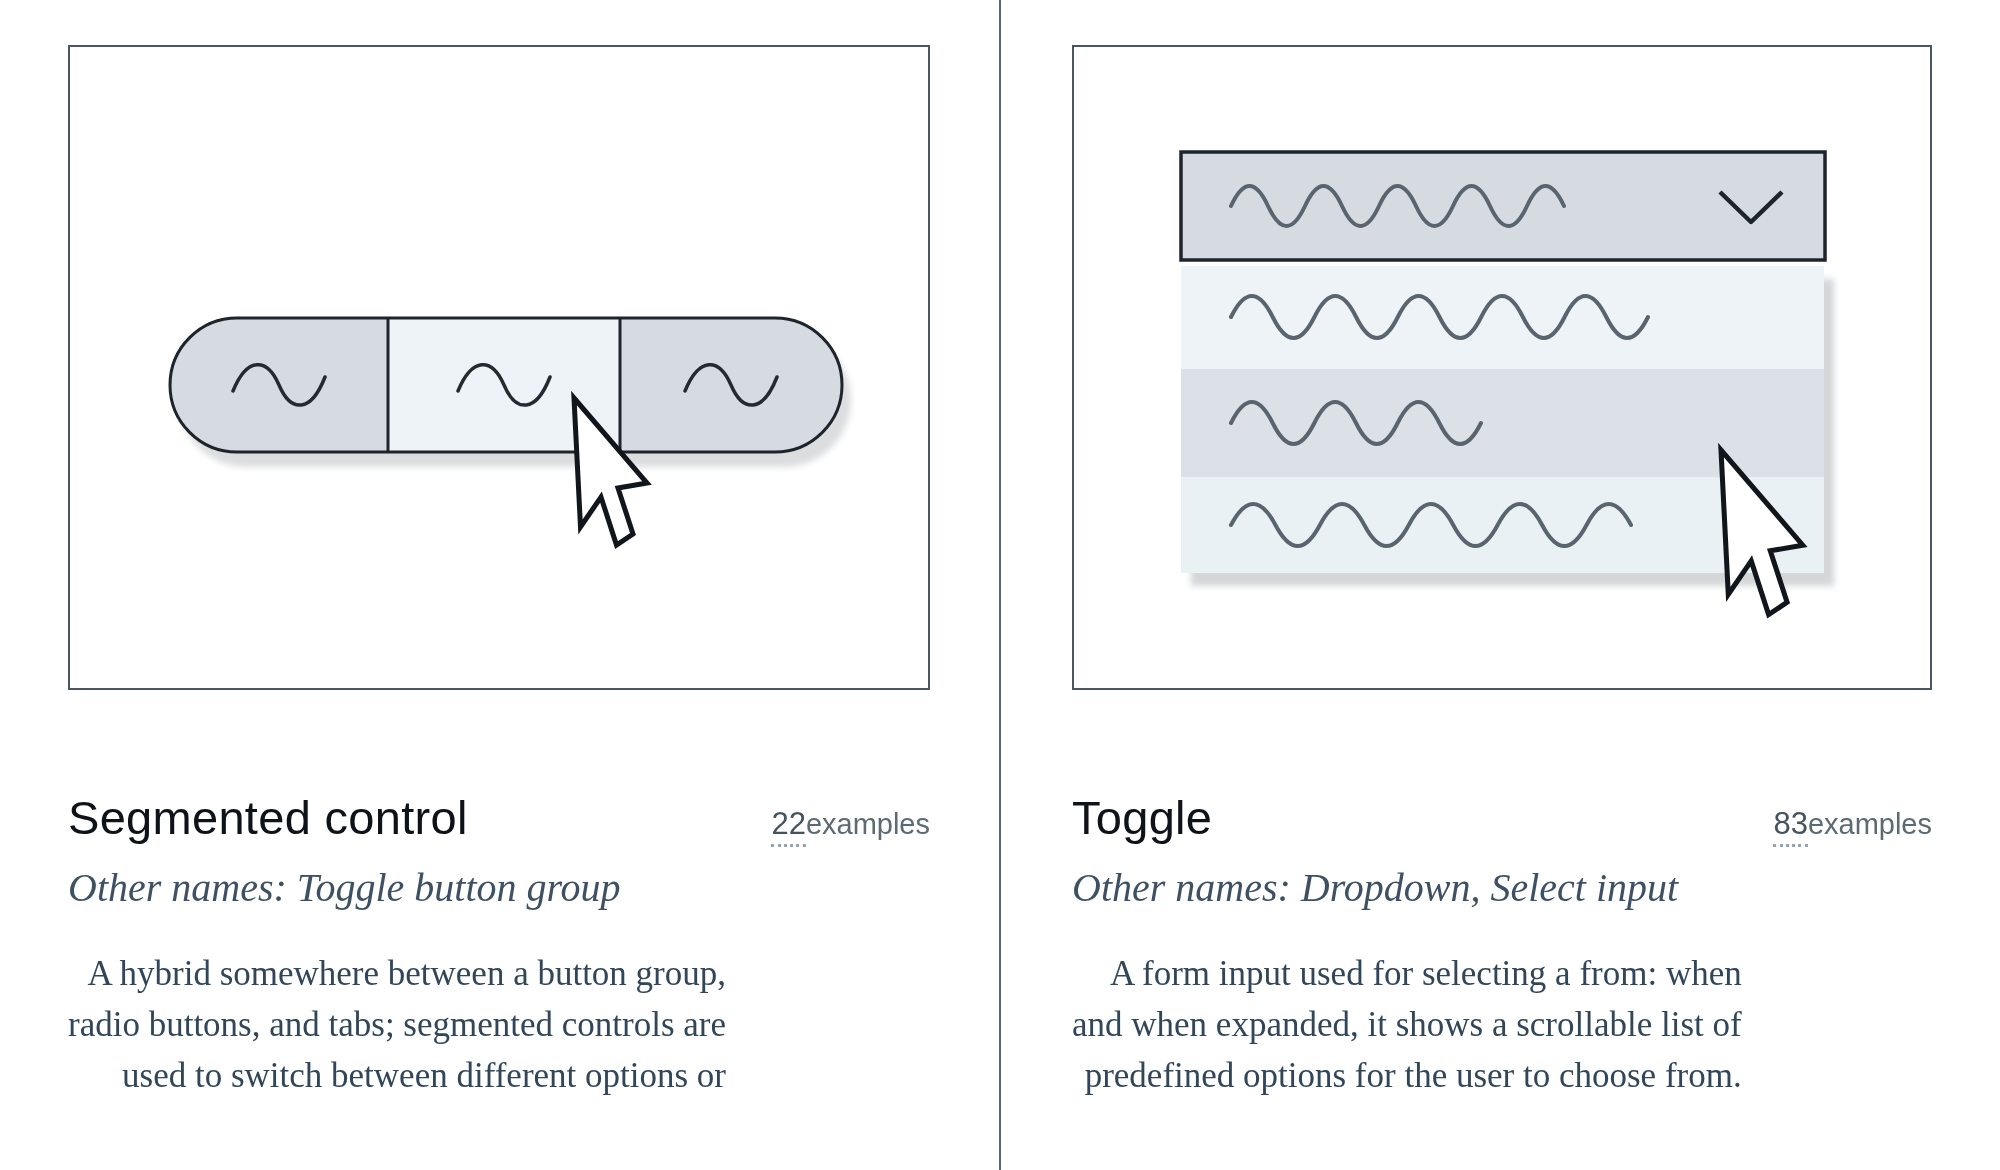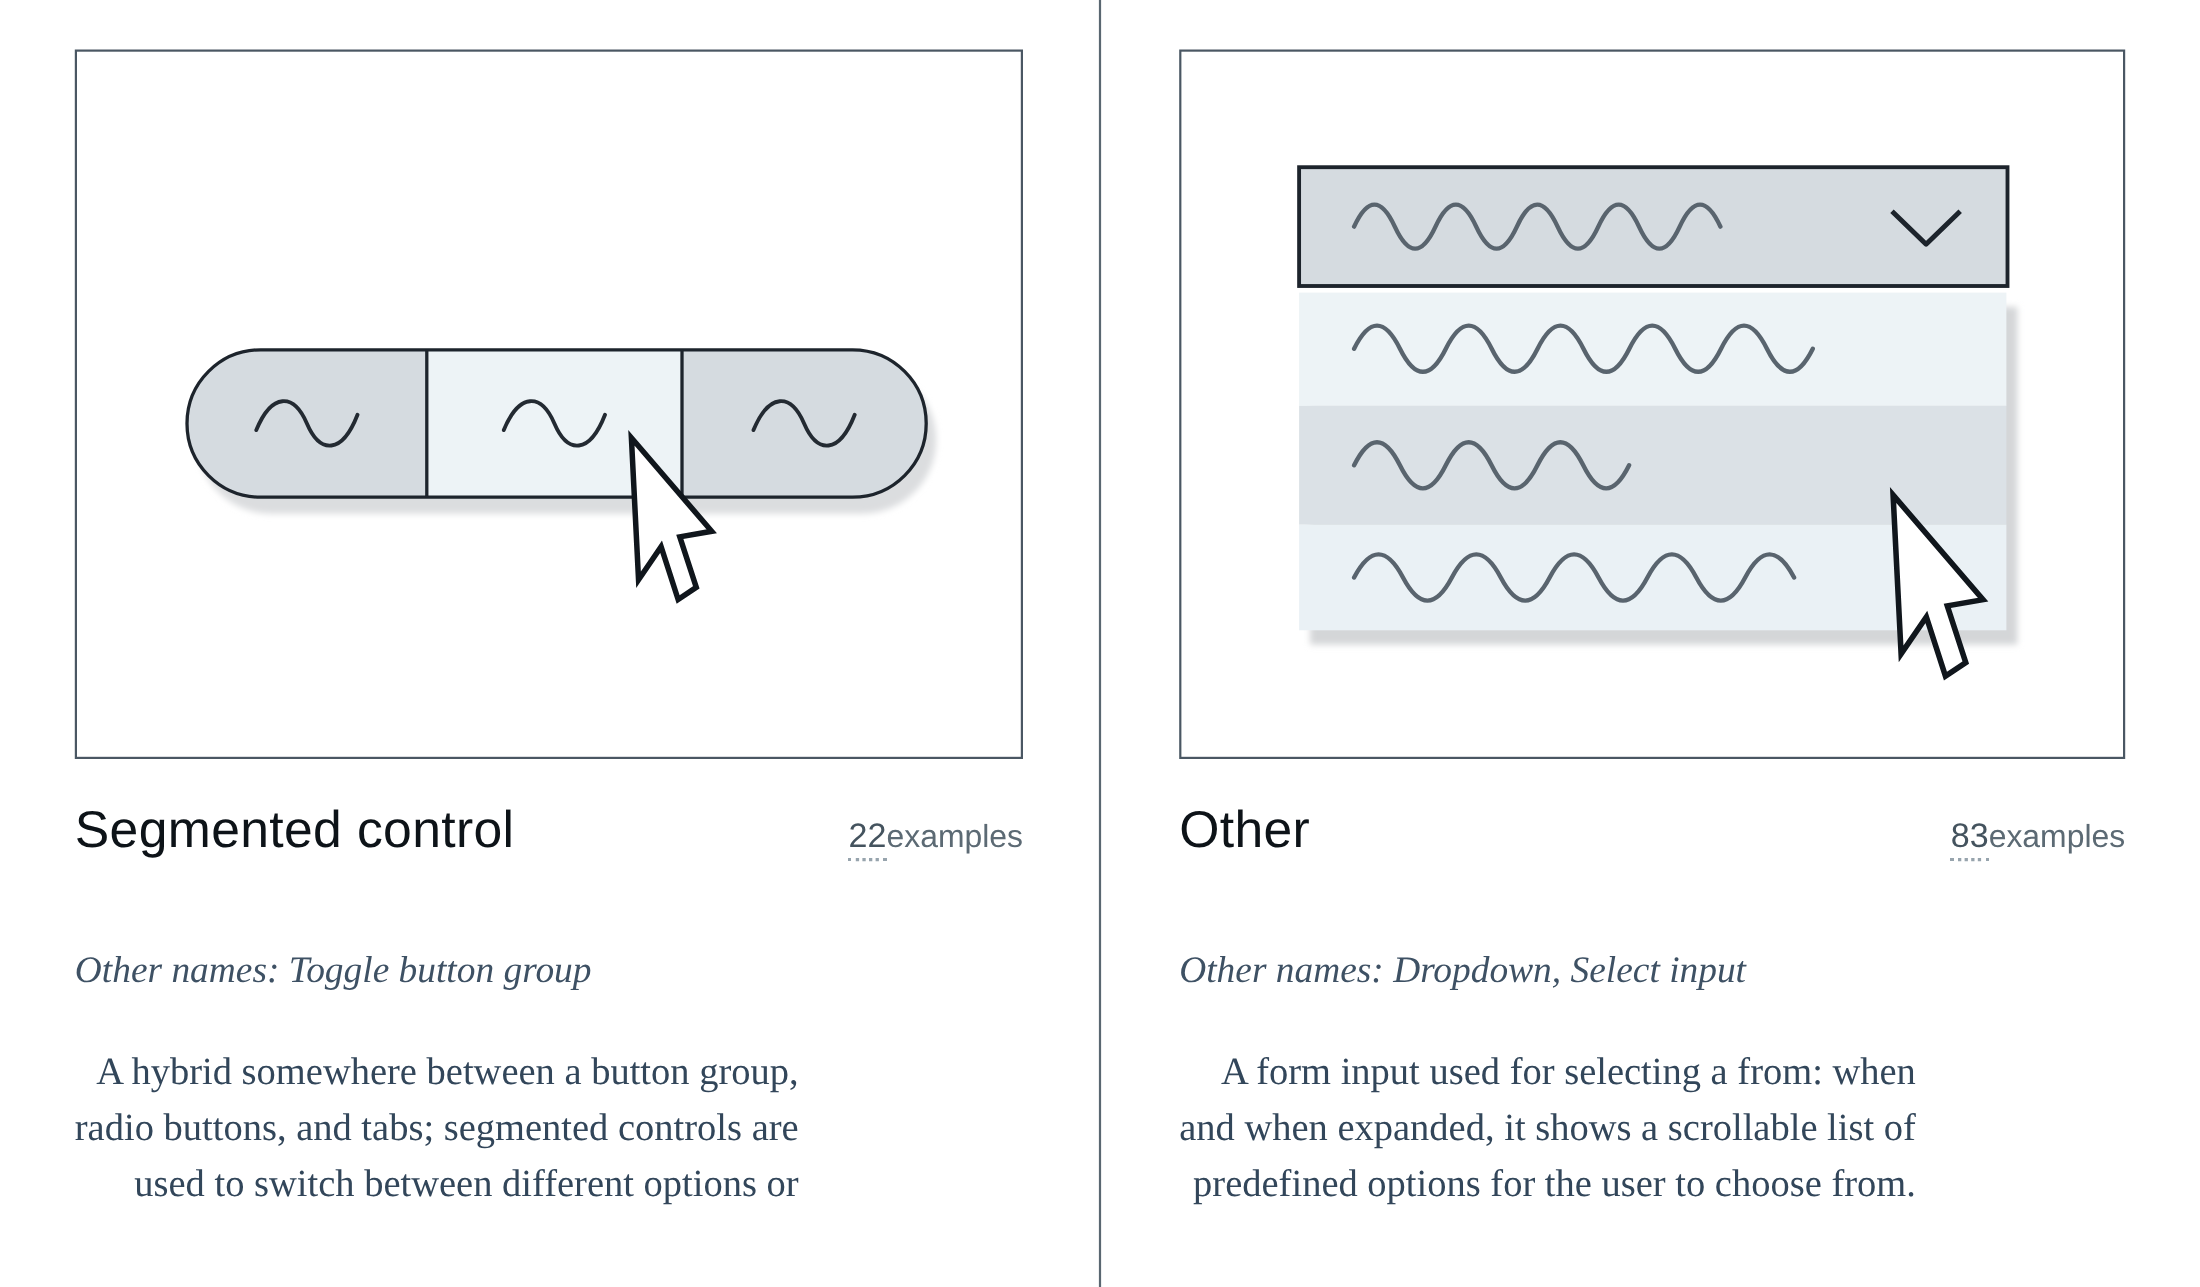--- a/index.html
+++ b/index.html
@@ -18,42 +18,42 @@
     position:absolute;top:45px;height:645px;
     border:2px solid var(--card-border,#4a5763);
     box-sizing:border-box;
     background:#ffffff;
   }
   .frame-left{left:68px;width:862px;}
   .frame-right{left:1072px;width:860px;}
   .card-frame svg{display:block;width:100%;height:100%;}
 
   .title-row{
-    position:absolute;top:728px;display:flex;
+    position:absolute;top:792px;display:flex;
     justify-content:space-between;align-items:baseline;
   }
   .title-row-left{left:68px;width:862px;}
   .title-row-right{left:1072px;width:860px;}
   .card-title{
     margin:0;font-size:47px;font-weight:500;letter-spacing:.3px;
     color:var(--title,#0d1318);line-height:1.1;
     font-family:"Liberation Sans", sans-serif;
   }
   .examples-wrap{display:flex;align-items:baseline;}
   .examples-count{
     font-size:31px;color:var(--count,#44535e);font-weight:500;
     border-bottom:3px dotted #97a4ad;padding-bottom:2px;
     text-decoration:none;cursor:pointer;
   }
   .examples-label{font-size:29px;color:var(--examples,#5c6a74);}
 
   .other-names{
     position:absolute;top:864px;
     font-family:"Liberation Serif", serif;font-style:italic;
-    font-size:34px;color:var(--other-names,#3e5164);
+    font-size:40px;color:var(--other-names,#3e5164);
     white-space:nowrap;
   }
   .pos-left{left:68px;}
   .pos-right{left:1072px;}
 
   .description{
     position:absolute;top:948px;
     font-family:"Liberation Serif", serif;
     font-size:35px;line-height:51px;
     color:var(--description,#32465a);
@@ -125,21 +125,21 @@
     <path fill="none" stroke="#59646e" stroke-width="4" stroke-linecap="round" d="M 157 376 Q 177.83333333333334 334 198.66666666666666 376 Q 219.5 418 240.33333333333331 376 Q 261.16666666666663 334 282 376 Q 302.8333333333333 418 323.66666666666663 376 Q 344.49999999999994 334 365.3333333333333 376 Q 386.16666666666663 418 407 376"></path>
     <path fill="none" stroke="#59646e" stroke-width="4" stroke-linecap="round" d="M 157 478 Q 179.22222222222223 436 201.44444444444446 478 Q 223.66666666666669 520 245.88888888888889 478 Q 268.1111111111111 436 290.3333333333333 478 Q 312.55555555555554 520 334.77777777777777 478 Q 357 436 379.22222222222223 478 Q 401.44444444444446 520 423.66666666666663 478 Q 445.88888888888886 436 468.1111111111111 478 Q 490.3333333333333 520 512.5555555555555 478 Q 534.7777777777777 436 557 478"></path>
 
     <path d="M 646 145 L 677 175 L 708 145" fill="none" stroke="#1d242c" stroke-width="4.5" stroke-linejoin="round"></path>
 
     <path transform="translate(647,403) scale(1.12)" d="M 0 0 L 6.5 129 L 27 99 L 42.5 147 L 59 136 L 44 90 L 73 85 Z" fill="#ffffff" stroke="#10161c" stroke-width="4.5" stroke-linejoin="miter"></path>
   </svg>
 </div>
 
 <div class="title-row title-row-right">
-  <h2 class="card-title">Other</h2>
+  <h2 class="card-title">Toggle</h2>
   <div class="examples-wrap">
     <span class="examples-count">83</span>
     <span class="examples-label">examples</span>
   </div>
 </div>
 
 <div class="other-names pos-right">Other names: Dropdown, Select input</div>
 
 <div class="description pos-right">
   <div>A form input used for selecting a from: when</div>

